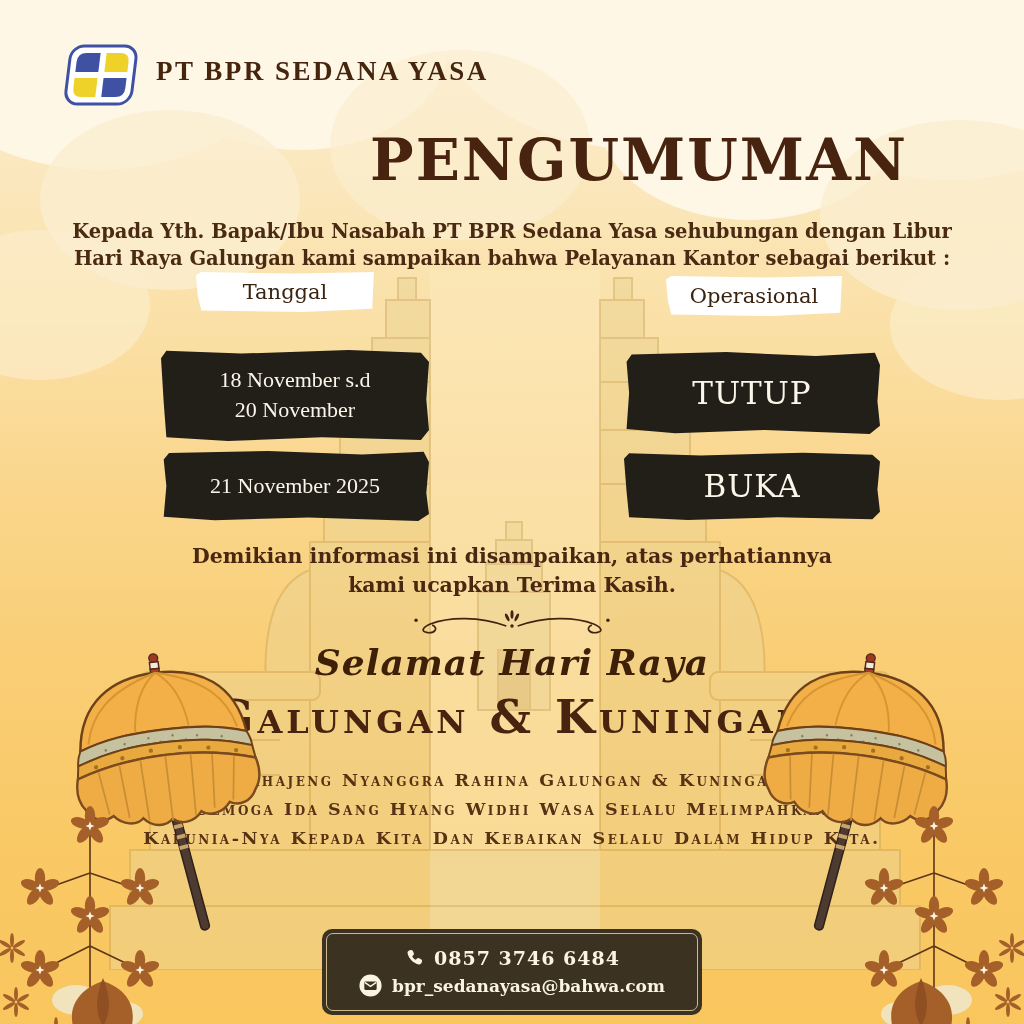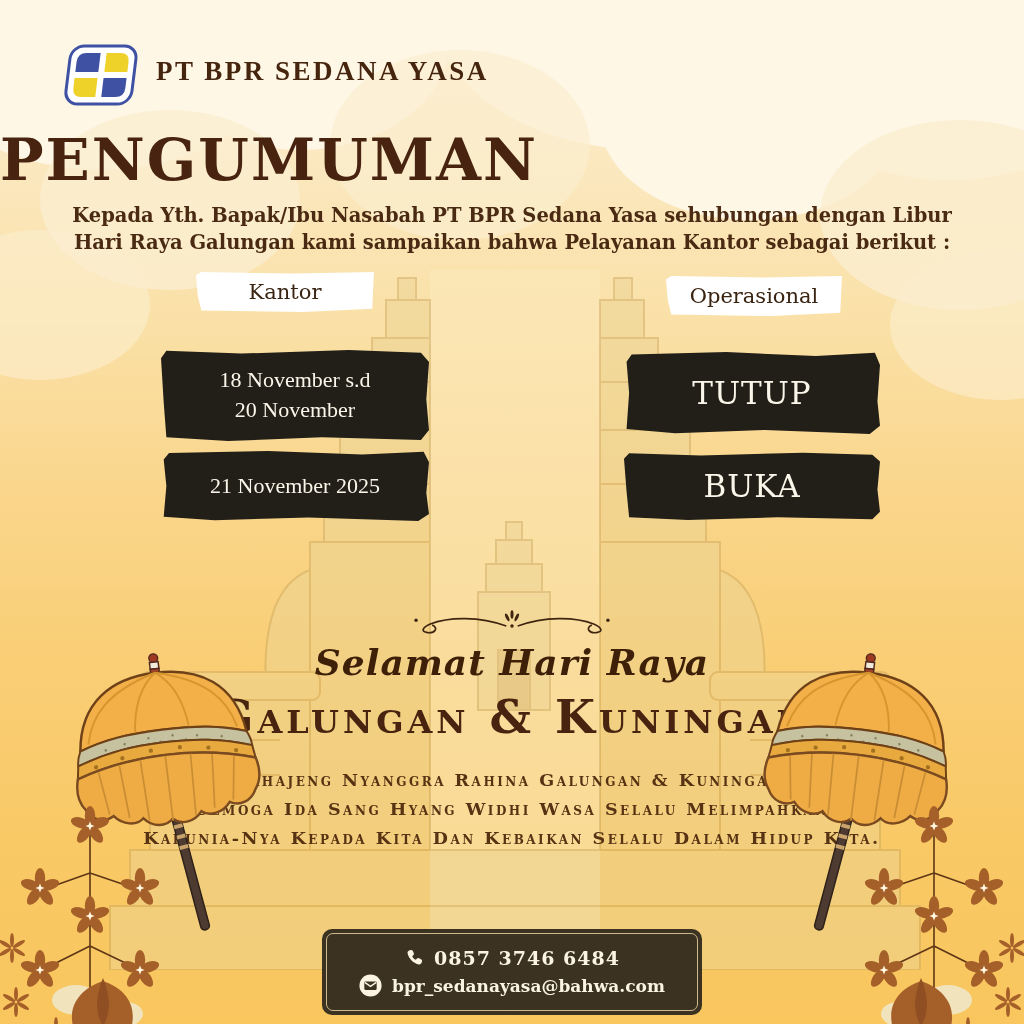--- a/index.html
+++ b/index.html
@@ -8,23 +8,23 @@
     background:linear-gradient(180deg,#FCEFD6 0%,#FBE7BC 18%,#FAE0A6 32%,#FAD68C 48%,#F9CE76 64%,#F9C966 82%,#F9C65E 100%);
     font-family:"DejaVu Serif","Liberation Serif",serif;color:#4A2710;
   }
   .abs{position:absolute;}
   
   .cloud{position:absolute;border-radius:50%;background:#FEF7E6;}
   .cloud.soft{background:#FBEECF;}
   
   .company{left:156px;top:56px;font-family:Liberation Serif, serif;
     font-weight:bold;font-size:27px;letter-spacing:2.5px;color:#46250F;}
-  .title{left:0;top:126px;width:908px;text-align:left;font-size:58px;font-weight:bold;
+  .title{left:0;top:126px;width:908px;text-align:right;font-size:58px;font-weight:bold;
     letter-spacing:2px;color:#482410;}
-  .intro{left:0;top:202px;width:1024px;text-align:center;font-size:19.5px;font-weight:bold;
+  .intro{left:0;top:218px;width:1024px;text-align:center;font-size:19.5px;font-weight:bold;
     line-height:1.4;color:#4A2A12;}
   .intro span{display:block;}
   
   .label-box{background:#FFFFFF;color:#3A2412;font-size:21px;text-align:center;
     display:flex;align-items:center;justify-content:center;
     clip-path:polygon(0% 8%,3% 0%,55% 4%,100% 0%,99% 92%,60% 100%,3% 96%,1% 60%);}
   .blk{background:#211F18;color:#FBF6EA;display:flex;flex-direction:column;align-items:center;
     justify-content:center;text-align:center;}
   .blk.v1{clip-path:polygon(0% 10%,2% 2%,30% 5%,70% 1%,97% 4%,100% 14%,99% 55%,100% 88%,97% 99%,60% 96%,25% 100%,2% 96%,1% 58%);}
   .blk.v2{clip-path:polygon(1% 12%,3% 3%,40% 0%,75% 5%,98% 1%,100% 16%,99% 60%,100% 90%,96% 100%,55% 95%,20% 99%,1% 94%,2% 50%);}
@@ -114,40 +114,44 @@
   <div class="abs company">PT BPR SEDANA YASA</div>
 
   <div class="abs title">PENGUMUMAN</div>
 
   <div class="abs intro">
     <span>Kepada Yth. Bapak/Ibu Nasabah PT BPR Sedana Yasa sehubungan dengan Libur</span>
     <span>Hari Raya Galungan kami sampaikan bahwa Pelayanan Kantor sebagai berikut :</span>
   </div>
 
   <div class="abs label-box" style="left:196px;top:272px;width:178px;height:40px;">
-    <span>Kantor</span>
+    <span>Tanggal</span>
   </div>
   <div class="abs label-box" style="left:666px;top:276px;width:176px;height:40px;">
     <span>Operasional</span>
   </div>
 
   <div class="abs blk v1" style="left:161px;top:349px;width:268px;height:92px;">
     <span class="date">18 November s.d</span>
     <span class="date">20 November</span>
   </div>
   <div class="abs blk v2" style="left:624px;top:352px;width:256px;height:82px;">
     <span class="status">TUTUP</span>
   </div>
   <div class="abs blk v2" style="left:161px;top:451px;width:268px;height:70px;">
     <span class="date">21 November 2025</span>
   </div>
   <div class="abs blk v1" style="left:624px;top:452px;width:256px;height:68px;">
     <span class="status">BUKA</span>
   </div>
 
+  <div class="abs closing">
+    <span>Demikian informasi ini disampaikan, atas perhatiannya</span>
+    <span>kami ucapkan Terima Kasih.</span>
+  </div>
 
   <svg class="abs" style="left:407px;top:606px;" width="210" height="38" viewBox="0 0 220 40">
     <g stroke="#3F2510" stroke-width="1.8" fill="none">
       <path d="M104,21 C76,11 44,11 24,19 C15,23 14,27 21,28 C29,29 33,23 26,20"></path>
       <path d="M116,21 C144,11 176,11 196,19 C205,23 206,27 199,28 C191,29 187,23 194,20"></path>
     </g>
     <g fill="#3F2510">
       <circle cx="9" cy="15" r="1.8"></circle>
         <circle cx="211" cy="15" r="1.8"></circle>
       <circle cx="110" cy="21" r="1.8"></circle>

